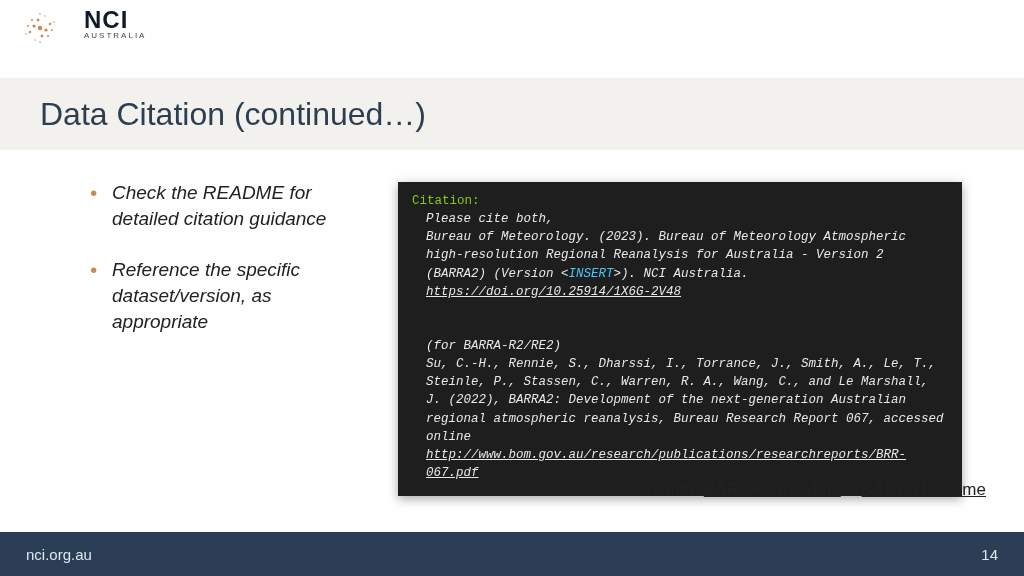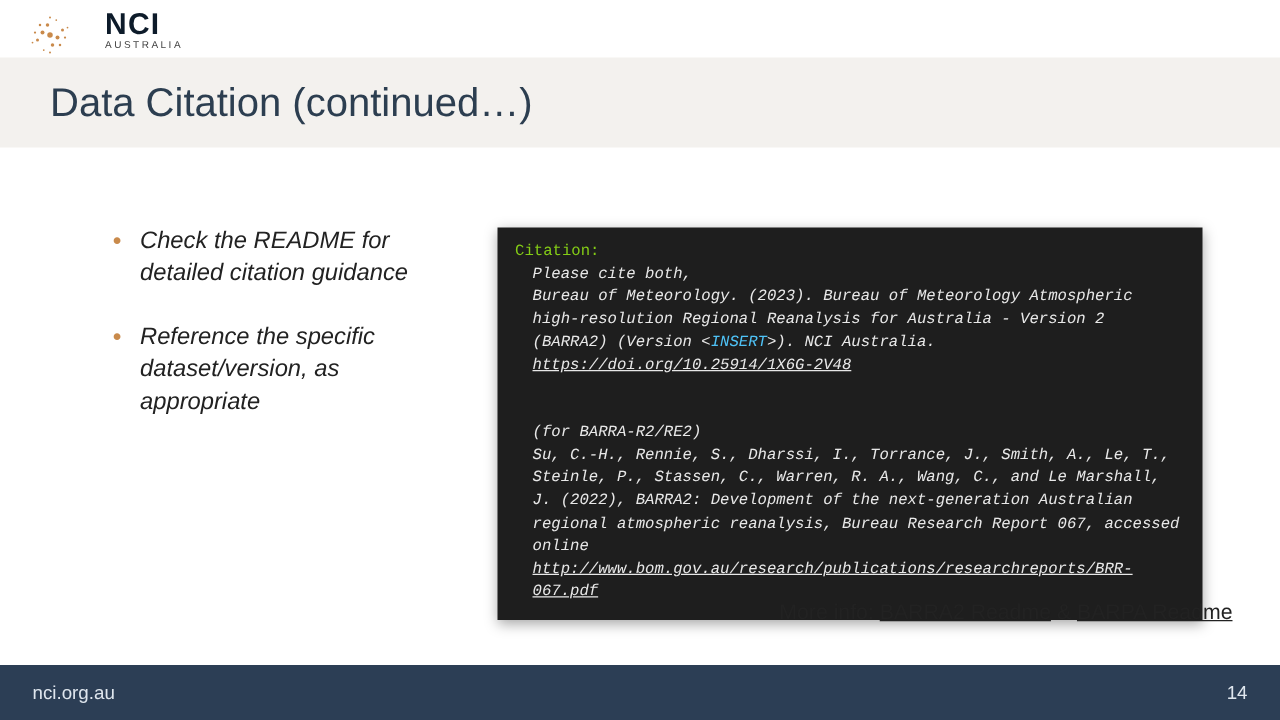--- a/index.html
+++ b/index.html
@@ -5,21 +5,21 @@
   * { margin: 0; padding: 0; box-sizing: border-box; }
   html, body { width: 1024px; height: 576px; font-family: "Segoe UI", Arial, sans-serif; background: #fff; overflow: hidden; }
   .slide { position: relative; width: 1024px; height: 576px; }
 
   .logo { position: absolute; top: 8px; left: 20px; display: flex; align-items: flex-start; gap: 24px; }
   .logo-swirl { width: 40px; height: 40px; }
   .logo-text { display: flex; flex-direction: column; line-height: 1; }
   .logo-main { font-size: 24px; font-weight: 800; color: #0d1b2a; letter-spacing: 1px; }
   .logo-sub { font-size: 8px; color: #444; letter-spacing: 2px; }
 
-  .title-bar { position: absolute; top: 46px; left: 0; right: 0; height: 72px; background: #f3f1ee; display: flex; align-items: center; padding-left: 40px; }
+  .title-bar { position: absolute; top: 78px; left: 0; right: 0; height: 72px; background: #f3f1ee; display: flex; align-items: center; padding-left: 40px; }
   .title-bar h1 { font-size: 32px; font-weight: 400; color: #2c3e50; }
 
   .body { position: absolute; top: 160px; left: 0; right: 0; bottom: 46px; }
 
   .bullets { position: absolute; left: 90px; top: 20px; width: 265px; font-style: italic; }
   .bullets li { list-style: none; position: relative; font-size: 19px; color: #222; line-height: 1.35; margin-bottom: 26px; padding-left: 22px; }
   .bullets li::before { content: "•"; position: absolute; left: 0; top: 0; color: #c98a4b; font-size: 20px; }
 
   .terminal { position: absolute; left: 398px; top: 22px; width: 564px; background: #1e1e1e; color: #e8e8e8; font-family: "Consolas", "Courier New", monospace; font-size: 12.5px; line-height: 1.45; padding: 10px 14px 14px 14px; box-shadow: 0 3px 10px rgba(0,0,0,.35); white-space: normal; }
   .terminal .hdr { color: #84cc16; }

